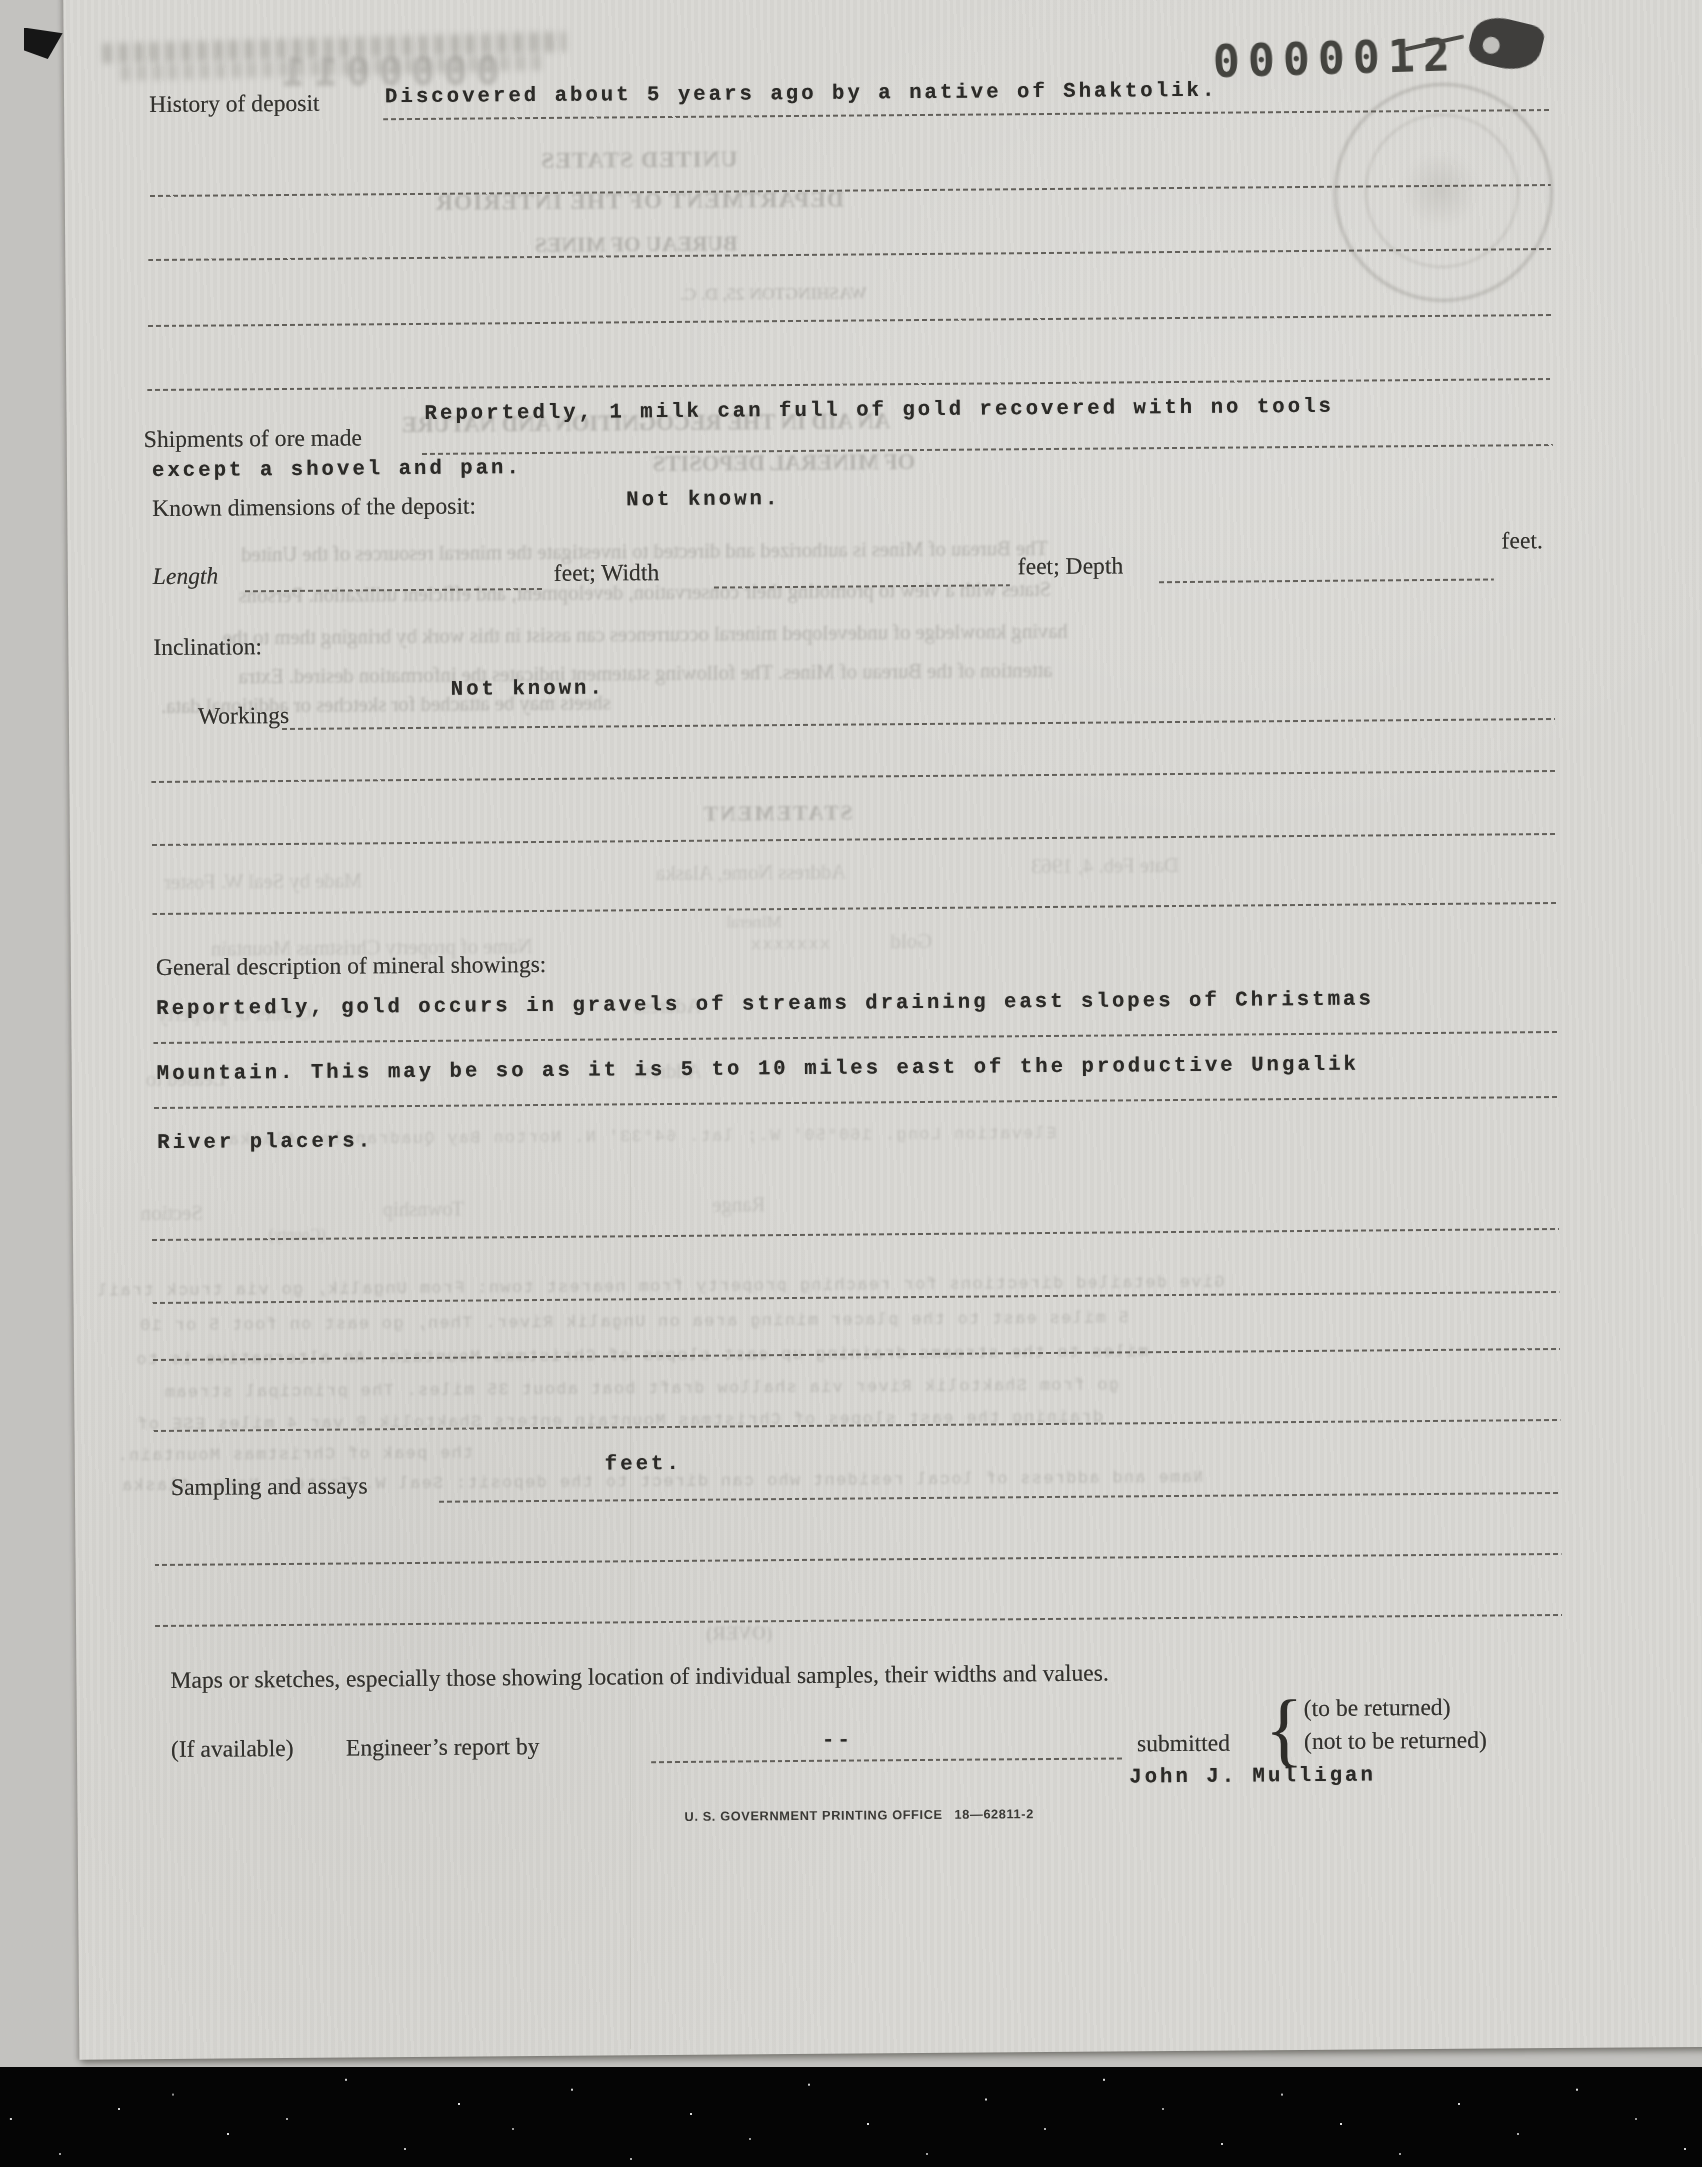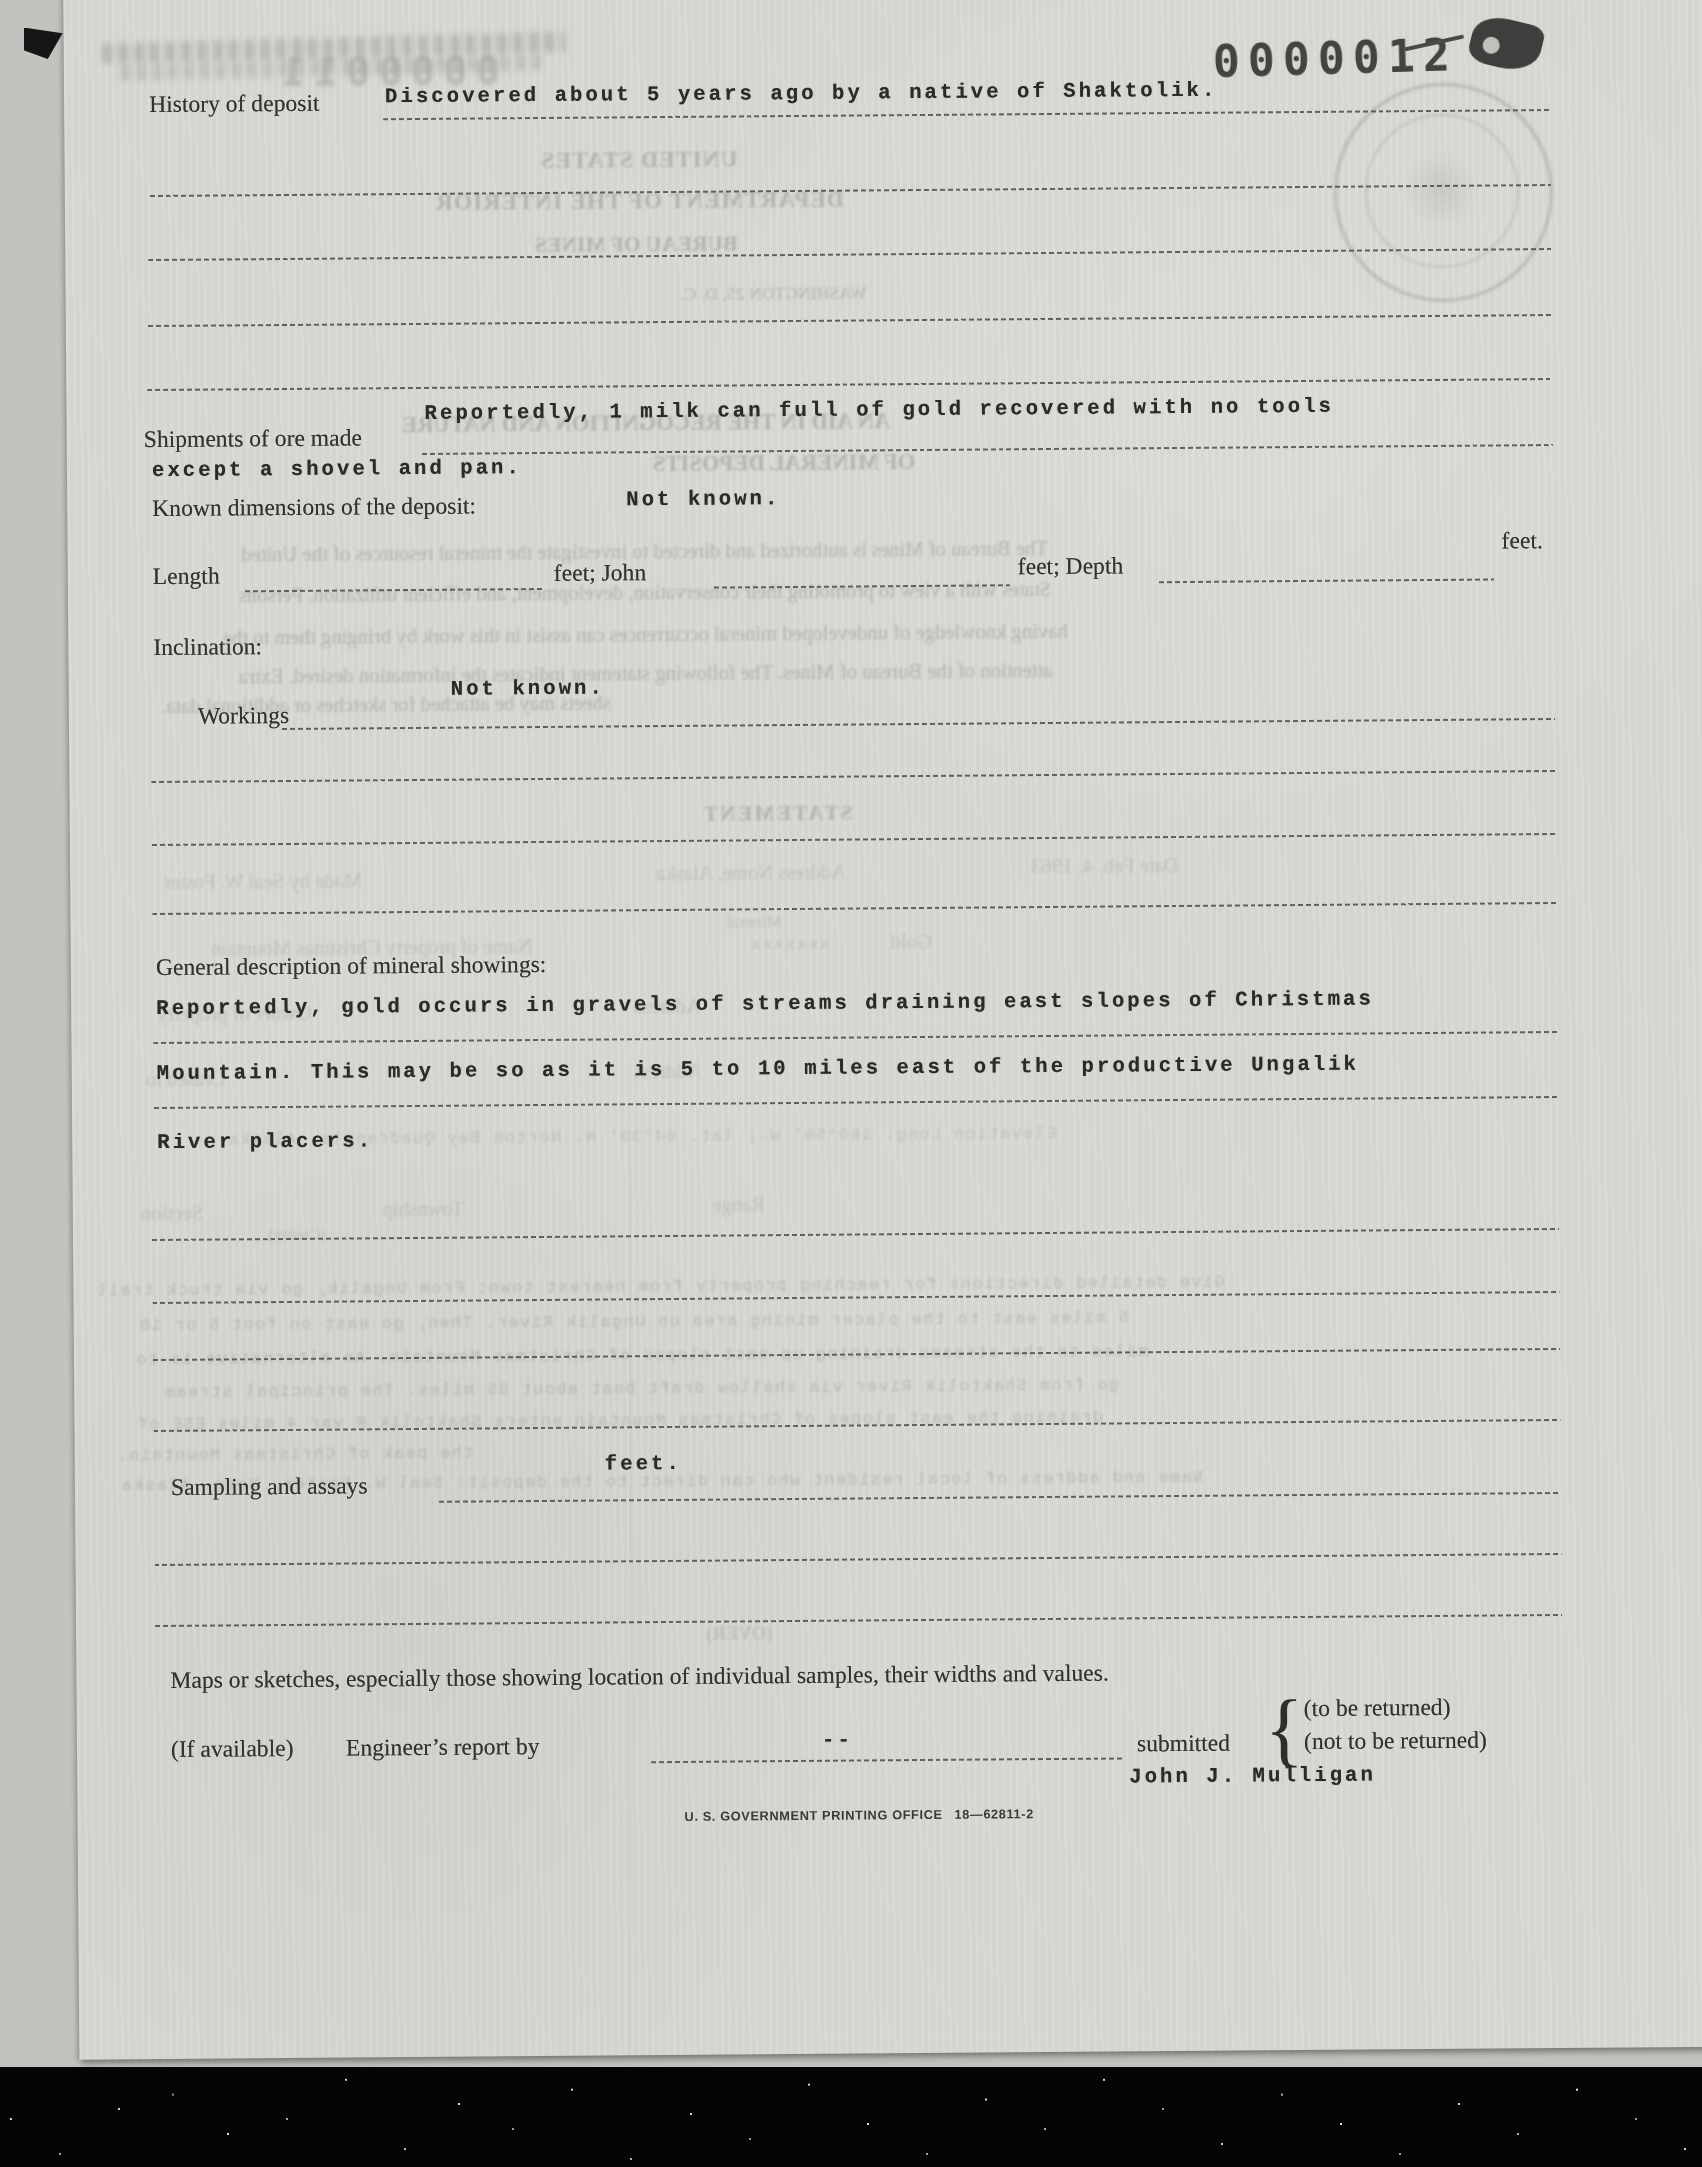--- a/index.html
+++ b/index.html
@@ -145,23 +145,23 @@
     <div class="abs dotline" style="left:152px;top:389px;width:1405px;"></div>
 
     <div class="abs typed" style="left:429px;top:404px;">Reportedly, 1 milk can full of gold recovered with no tools</div>
     <div class="abs lbl" style="left:148px;top:426px;">Shipments of ore made</div>
     <div class="abs dotline" style="left:426px;top:455px;width:1131px;"></div>
     <div class="abs typed" style="left:156px;top:459px;">except a shovel and pan.</div>
 
     <div class="abs lbl" style="left:156px;top:495px;">Known dimensions of the deposit:</div>
     <div class="abs typed" style="left:630px;top:492px;">Not known.</div>
 
-    <div class="abs lbl" style="left:156px;top:563px;">Length</div>
+    <div class="abs lbl" style="left:156px;top:563px;font-style:italic;">Length</div>
     <div class="abs dotline" style="left:248px;top:591px;width:299px;"></div>
-    <div class="abs lbl" style="left:557px;top:563px;">feet; John</div>
+    <div class="abs lbl" style="left:557px;top:563px;">feet; Width</div>
     <div class="abs dotline" style="left:717px;top:591px;width:296px;"></div>
     <div class="abs lbl" style="left:1021px;top:560px;">feet; Depth</div>
     <div class="abs dotline" style="left:1162px;top:589px;width:335px;"></div>
     <div class="abs lbl" style="left:1505px;top:538px;">feet.</div>
 
     <div class="abs lbl" style="left:156px;top:634px;">Inclination:</div>
 
     <div class="abs typed" style="left:453px;top:680px;">Not known.</div>
     <div class="abs lbl" style="left:156px;top:703px;margin-left:44px;">Workings</div>
     <div class="abs dotline" style="left:284px;top:729px;width:1273px;"></div>

